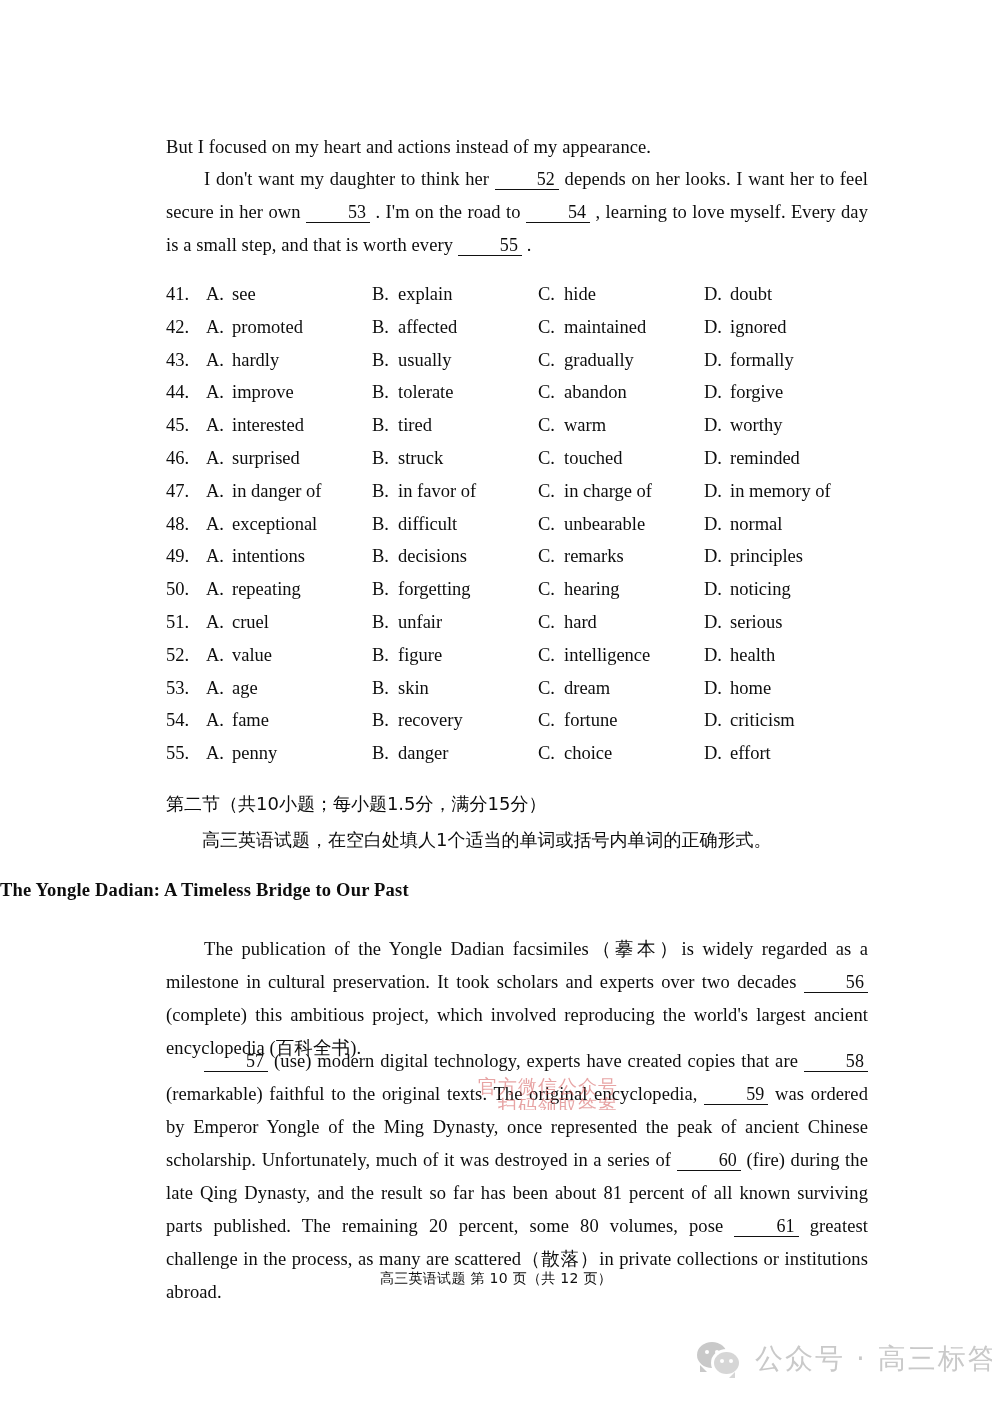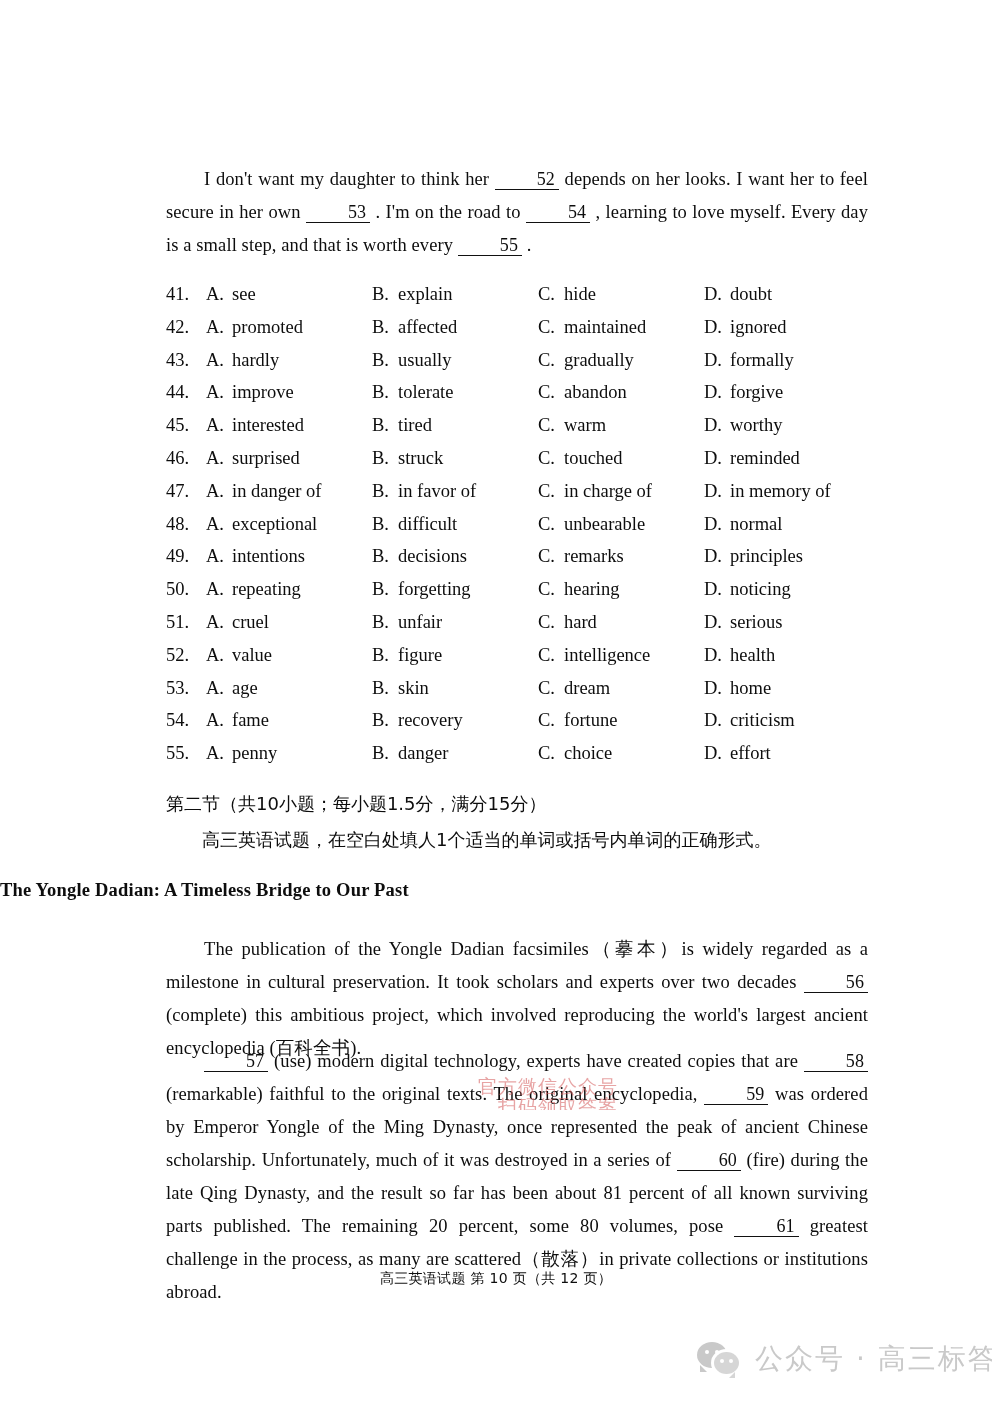--- a/index.html
+++ b/index.html
@@ -201,20 +201,23 @@
     white-space: nowrap;
     overflow: hidden;
   }
   .red-stamp .rs-line { display: block; text-align: right; }
 </style>
 </head>
 <body>
 
 <div class="page">
 
+  <div class="para" style="top:131px;">
+    <span>But I focused on my heart and actions instead of my appearance.</span>
+  </div>
 
   <div class="para indent" style="top:163px;">
     <span>I don't want my daughter to think her</span>
     <span class="blank w-sm">52</span>
     <span>depends on her looks. I want her to feel secure in her own</span>
     <span class="blank w-sm">53</span>
     <span>. I'm on the road to</span>
     <span class="blank w-sm">54</span>
     <span>, learning to love myself. Every day is a small step, and that is worth every</span>
     <span class="blank w-sm">55</span>

